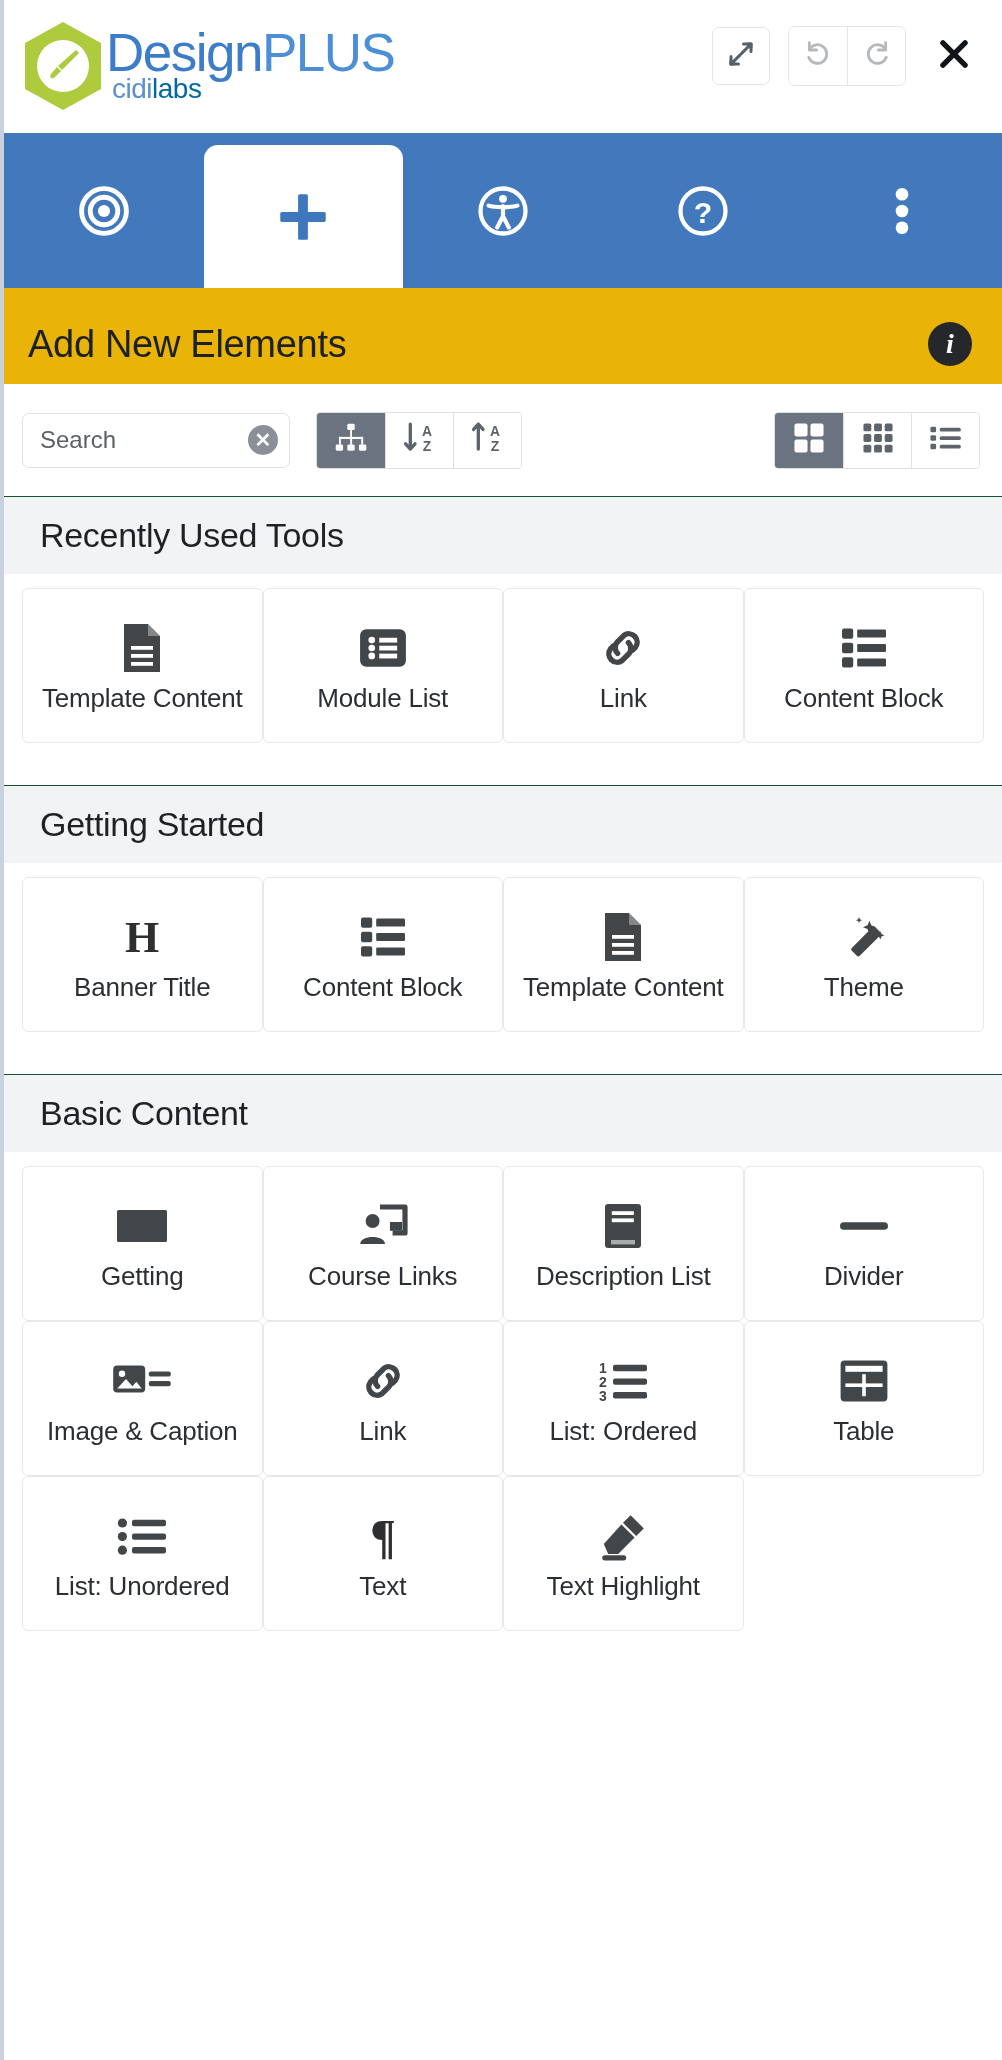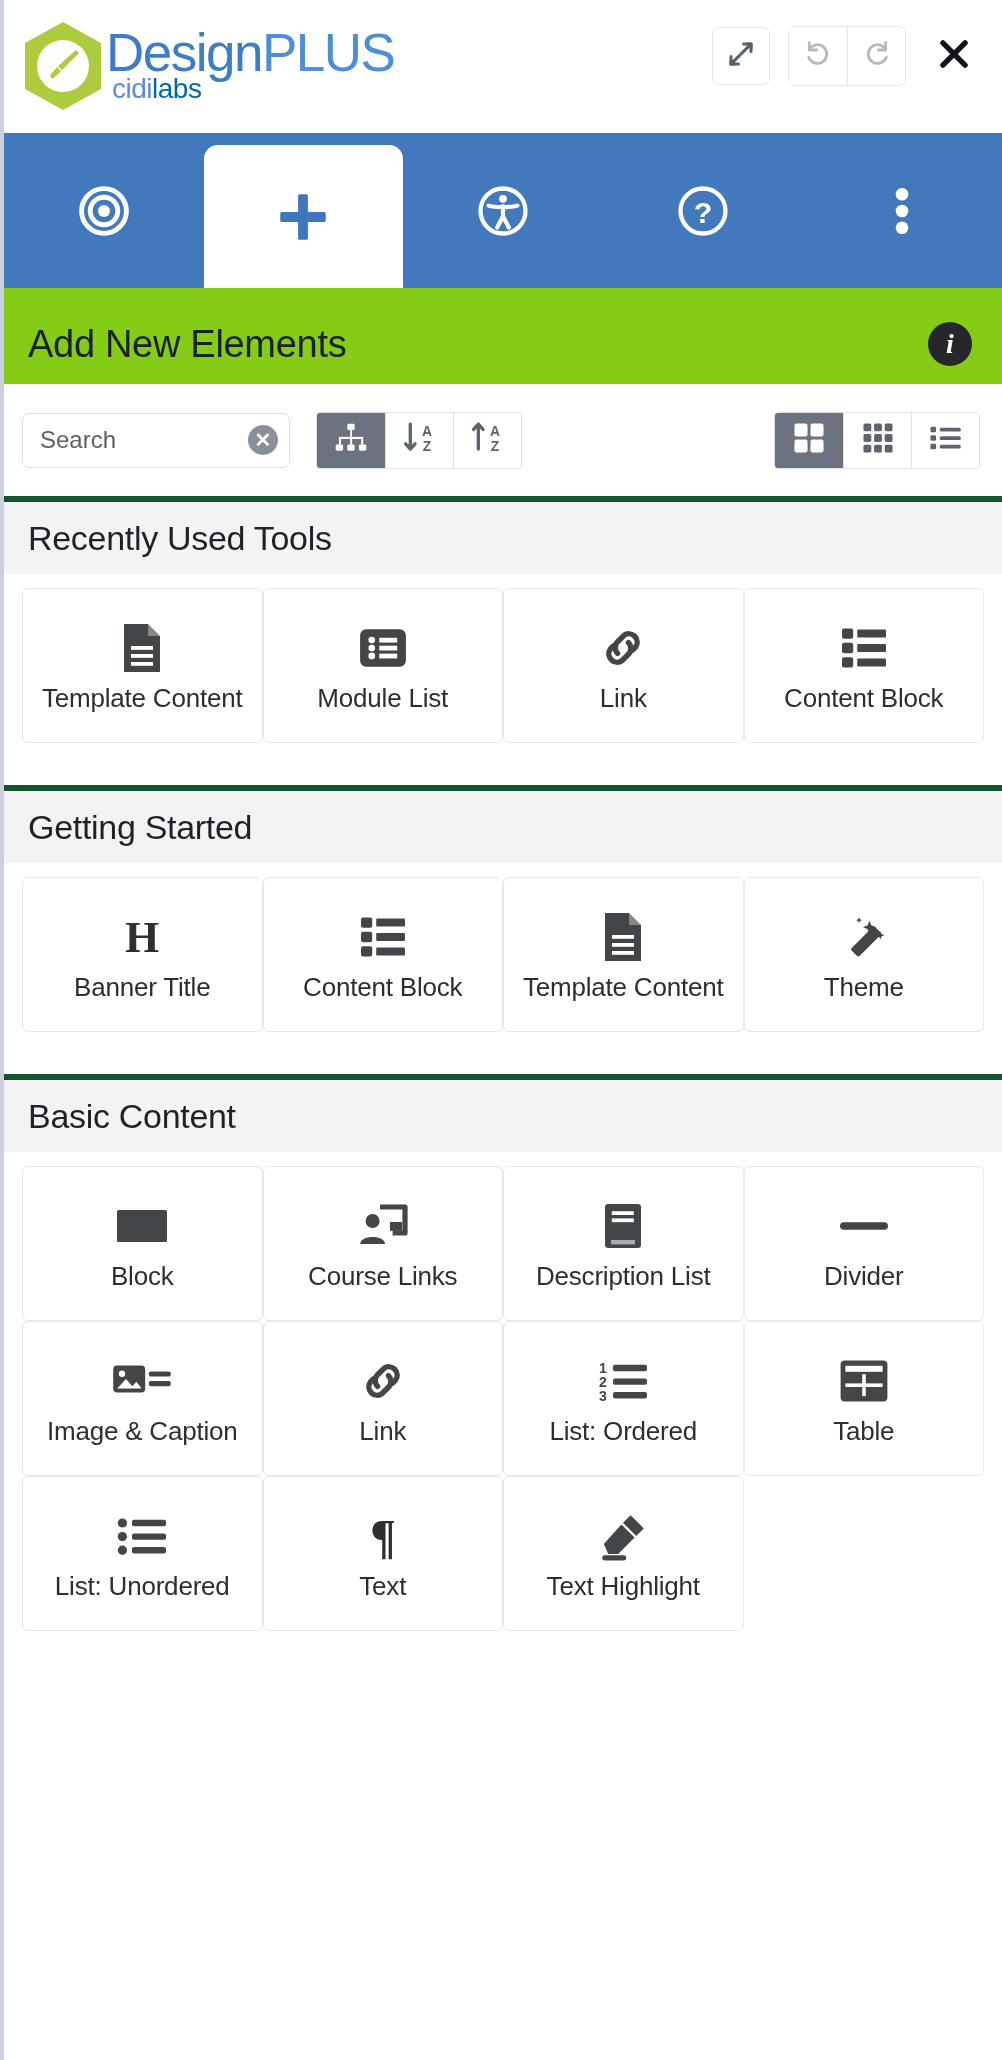--- a/index.html
+++ b/index.html
@@ -127,21 +127,21 @@
     border-top-left-radius: 14px;
     border-top-right-radius: 14px;
     height: 143px;
     margin-top: 12px;
   }
   .tab svg { display:block; }
 
   
   .panel-head {
     height: 96px;
-    background: #84cc16;
+    background: #eab308;
     display: flex;
     align-items: center;
     padding: 16px 30px 0 24px;
   }
   .panel-title {
     font-size: 38px;
     color: #1c2126;
     font-weight: 400;
     letter-spacing: -0.3px;
   }
@@ -216,22 +216,22 @@
   .seg .seg-btn + .seg-btn { border-left: 1px solid #dfe1e4; }
   .seg .seg-btn.active { background: #6b7280; }
   .spacer-flex { flex: 1 1 auto; }
 
   
   .section-head {
     height: 78px;
     background: #f2f3f4;
     display: flex;
     align-items: center;
-    padding: 0 24px;
-    border-top: 6px solid #14532d;
+    padding: 0 36px;
+    border-top: 1px solid #14532d;
   }
   .section-title {
     font-size: 34px;
     color: #1e2227;
     font-weight: 400;
     letter-spacing: -0.3px;
   }
   .card-grid {
     display: grid;
     grid-template-columns: repeat(4, 1fr);
@@ -584,21 +584,21 @@
     <div class="section-title">Basic Content</div>
   </div>
   <div class="card-grid">
 
     <div class="card">
       <div class="card-icon">
         <svg width="52" height="34" viewBox="0 0 26 17">
             <rect x="0.5" y="0.5" width="25" height="16" rx="0.8" fill="#434648"></rect>
           </svg>
       </div>
-      <div class="card-label">Block</div>
+      <div class="card-label">Getting</div>
     </div>
 
     <div class="card">
       <div class="card-icon">
         <svg width="52" height="46" viewBox="0 0 26 23">
           <path d="M11.5 2 H24 V15 H17.8" fill="none" stroke="#434648" stroke-width="2.6" stroke-linejoin="round"></path>
           <rect x="16.5" y="9.5" width="6" height="4.4" fill="#434648"></rect>
           <circle cx="7.8" cy="9" r="3.5" fill="#434648"></circle>
           <path d="M1.6 20.5 C1.6 15.8 14 15.8 14 20.5 Z" fill="#434648"></path>
         </svg>

